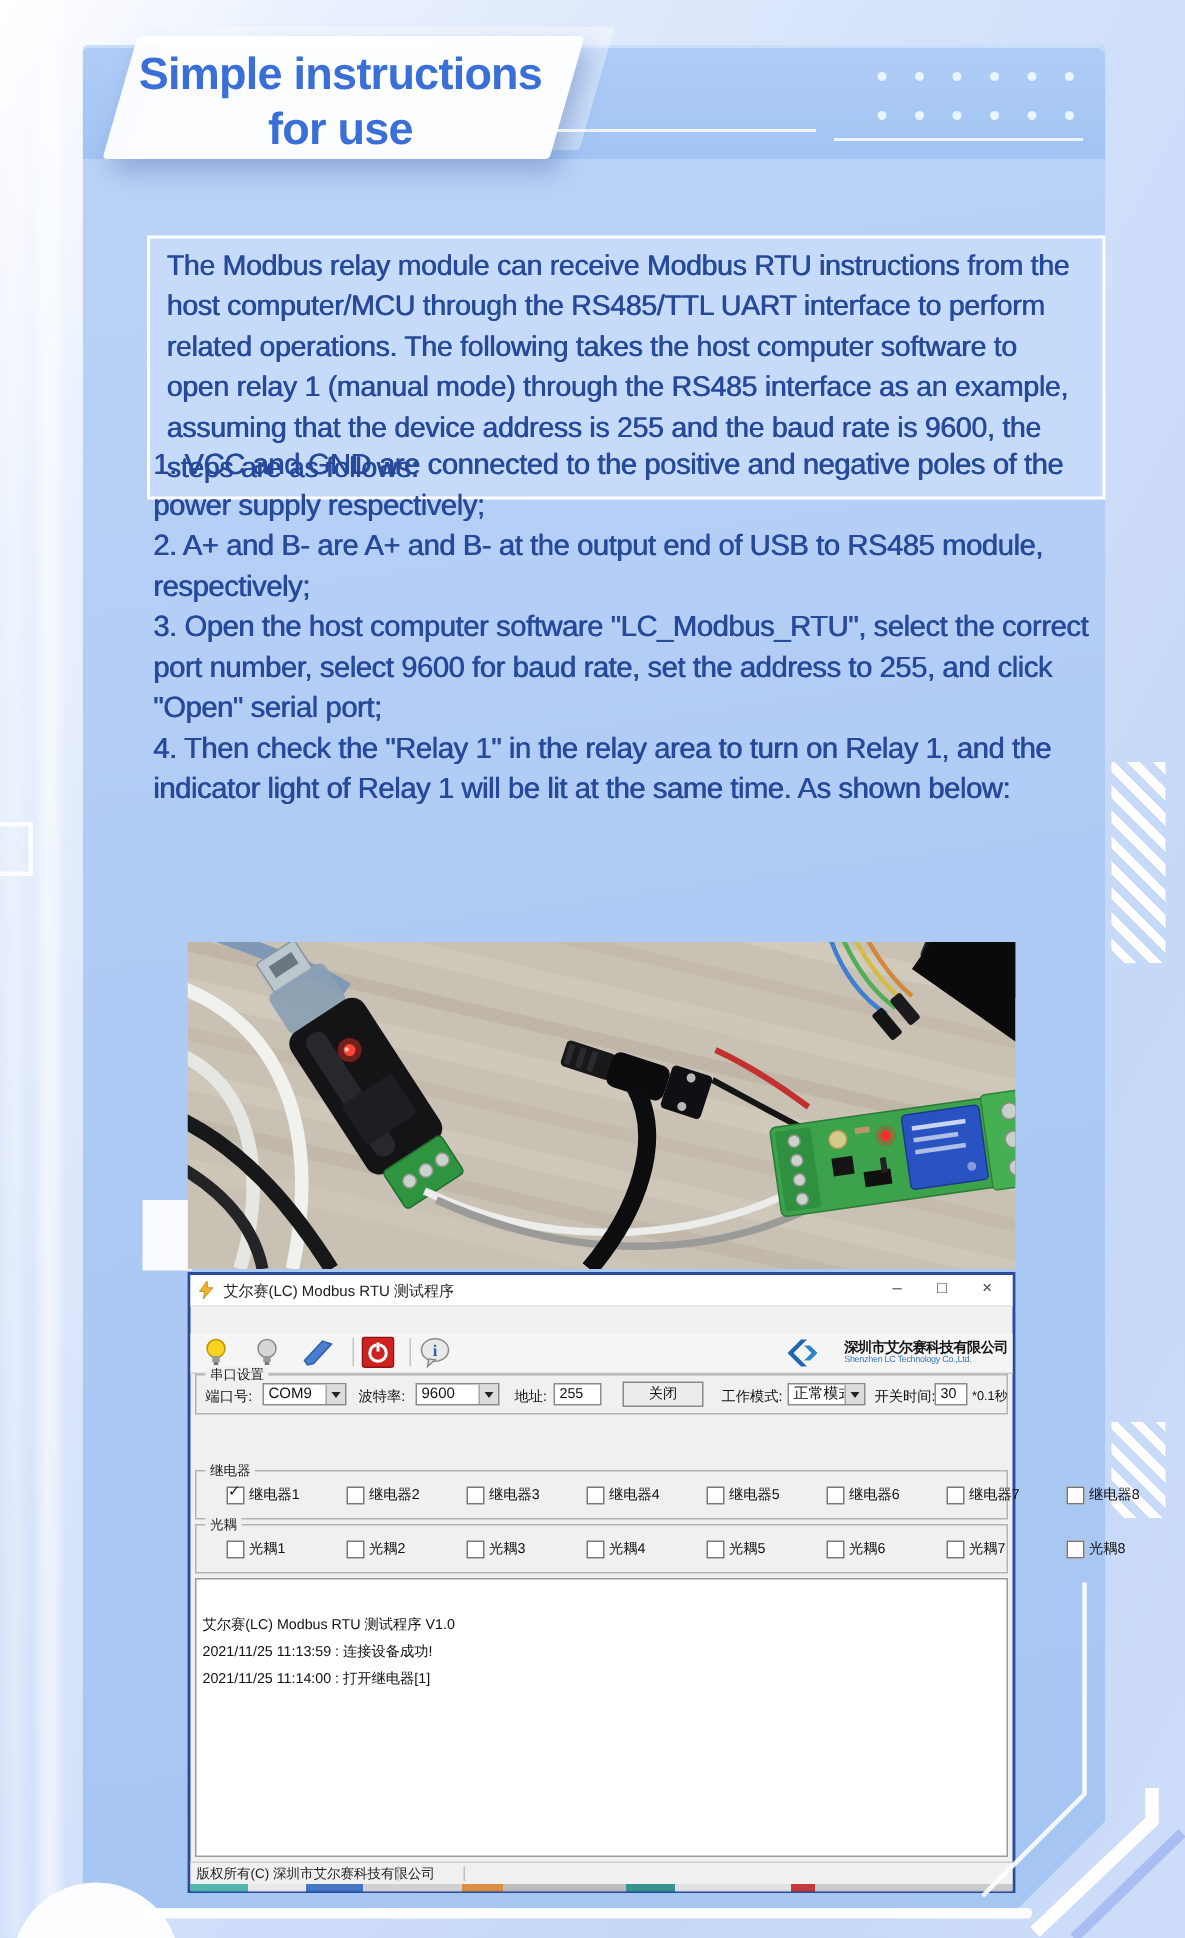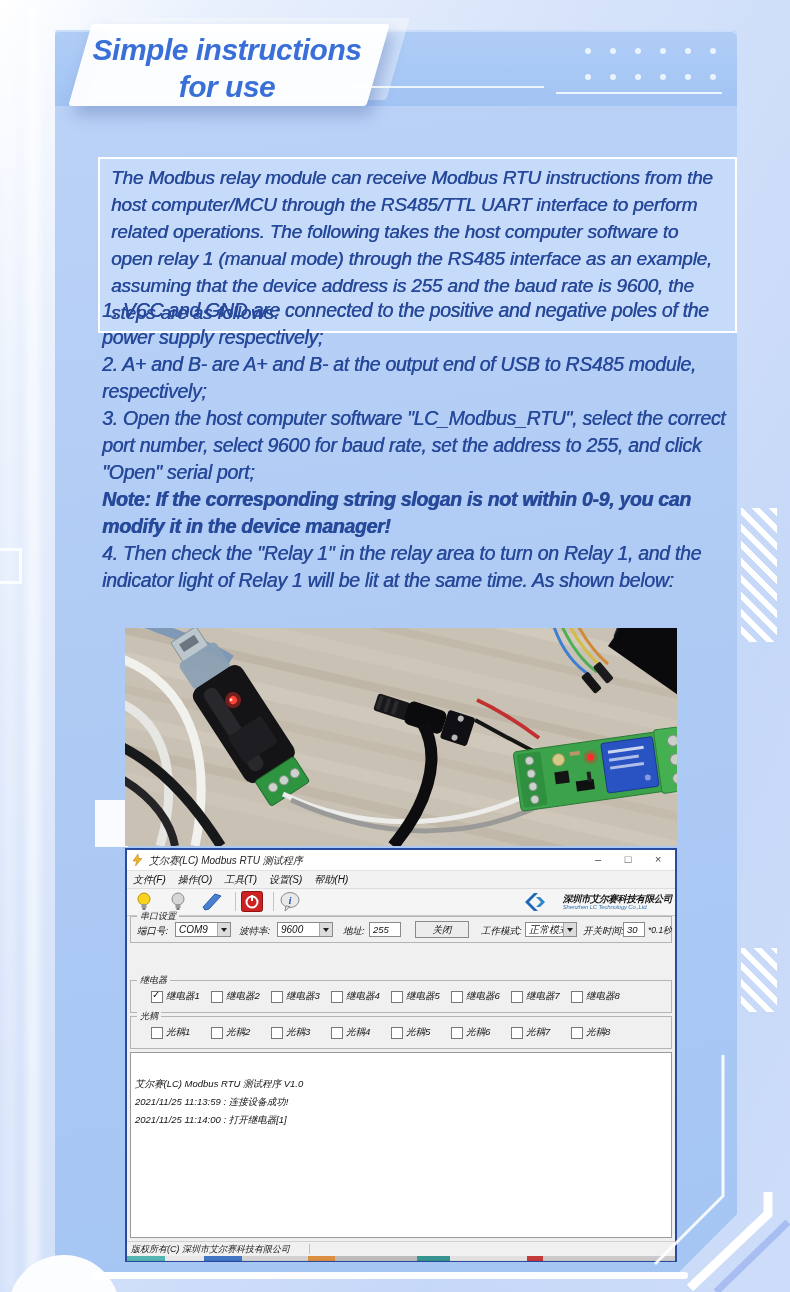--- a/index.html
+++ b/index.html
@@ -1,18 +1,18 @@
 <!DOCTYPE html>
 <html><head>
 <meta charset="utf-8">
 <style>
   html,body{margin:0;padding:0;}
   body{font-family:"Liberation Sans","DejaVu Sans",sans-serif;}
   .page{position:relative;width:790px;height:1292px;overflow:hidden;
-    background:linear-gradient(118deg,#ffffff 0%,#eaf1fd 14%,#d6e3fa 40%,#c6d8f8 75%,#cdddf9 100%);font-style:italic;}
+    background:linear-gradient(118deg,#ffffff 0%,#eaf1fd 14%,#d6e3fa 40%,#c6d8f8 75%,#cdddf9 100%);}
   
   .vband{position:absolute;left:26px;top:0;width:14px;height:100%;background:rgba(255,255,255,.55);filter:blur(3px);}
   .vband2{position:absolute;left:6px;top:0;width:8px;height:100%;background:rgba(255,255,255,.35);filter:blur(4px);}
   .stripes{position:absolute;width:36px;background:repeating-linear-gradient(45deg,rgba(255,255,255,0) 0 6px,#ffffff 6px 12px);}
   .stripes.s1{left:741px;top:508px;height:134px;}
   .stripes.s2{left:741px;top:948px;height:64px;}
   .circle-deco{position:absolute;left:8px;top:1255px;width:112px;height:112px;border-radius:50%;background:#fcfdff;}
   .sq-outline{position:absolute;left:-14px;top:548px;width:30px;height:30px;border:3px solid rgba(255,255,255,.85);}
   .wrect{position:absolute;left:95px;top:800px;width:33px;height:47px;background:rgba(255,255,255,.92);z-index:1;}
   .corner-svg{position:absolute;left:0;top:0;z-index:3;pointer-events:none;}
@@ -70,21 +70,21 @@
   .wlabel{position:absolute;top:8px;font-size:9.5px;color:#111;white-space:nowrap;}
   .combo{position:absolute;top:5px;height:15px;background:#fff;border:1px solid #8a8a8a;box-sizing:border-box;}
   .combo .cval{display:block;padding:1px 14px 0 3px;font-size:10px;line-height:12px;white-space:nowrap;overflow:hidden;}
   .combo::before{content:"";position:absolute;right:0;top:0;width:12px;height:100%;background:#dcdcdc;border-left:1px solid #aaa;}
   .combo::after{content:"";position:absolute;right:3px;top:5px;border:3px solid transparent;border-top:4px solid #222;}
   .win-input{position:absolute;top:5px;height:15px;background:#fff;border:1px solid #8a8a8a;box-sizing:border-box;
     font-size:9.5px;line-height:13px;padding:0 3px;}
   .win-btn{position:absolute;background:#ececec;border:1px solid #8a8a8a;box-sizing:border-box;
     font-size:9.5px;text-align:center;color:#111;}
   .cbrow{position:absolute;left:20px;top:9px;display:flex;}
-  .cbitem{width:60px;display:flex;align-items:center;}
+  .cbitem{width:80px;display:flex;align-items:center;}
   .cb{width:10px;height:10px;background:#fff;border:1px solid #777;position:relative;flex:none;}
   .cb.checked::after{content:"\2713";position:absolute;left:0px;top:-3px;font-size:10px;font-weight:bold;color:#111;}
   .cblabel{font-size:9.5px;margin-left:3px;white-space:nowrap;}
   .log{position:absolute;left:3px;top:202px;width:542px;height:186px;background:#ffffff;
     border:1px solid #9a9a9a;box-sizing:border-box;padding:22px 4px;}
   .log div{font-size:9.5px;line-height:18px;color:#111;white-space:nowrap;}
   .statusbar{position:absolute;left:0;top:391px;width:100%;height:14px;background:#f0f0f0;border-top:1px solid #d0d0d0;}
   .statusbar .sbtext{position:absolute;left:4px;top:1px;font-size:9px;color:#222;white-space:nowrap;}
   .sb-div{position:absolute;top:2px;width:1px;height:10px;background:#c0c0c0;}
   .strip{position:absolute;left:0;top:406px;width:100%;height:5px;opacity:.95;
@@ -126,21 +126,20 @@
   </div>
   <div class="hline hl1"></div>
   <div class="hline hl2"></div>
 
   <div class="intro-box">The Modbus relay module can receive Modbus RTU instructions from the host computer/MCU through the RS485/TTL UART interface to perform related operations. The following takes the host computer software to open relay 1 (manual mode) through the RS485 interface as an example, assuming that the device address is 255 and the baud rate is 9600, the steps are as follows:</div>
 
   <div class="steps">
     <div class="step">1. VCC and GND are connected to the positive and negative poles of the power supply respectively;</div>
     <div class="step">2. A+ and B- are A+ and B- at the output end of USB to RS485 module, respectively;</div>
     <div class="step">3. Open the host computer software "LC_Modbus_RTU", select the correct port number, select 9600 for baud rate, set the address to 255, and click "Open" serial port;</div>
-    <div class="step bold">Note: If the corresponding string slogan is not within 0-9, you can modify it in the device manager!</div>
     <div class="step">4. Then check the "Relay 1" in the relay area to turn on Relay 1, and the indicator light of Relay 1 will be lit at the same time. As shown below:</div>
   </div>
 
   <div class="photo">
     <svg width="552" height="218" viewBox="0 0 552 218">
       <rect x="0" y="0" width="552" height="218" fill="#c9c1b3"></rect>
       <g transform="rotate(13 276 109)" opacity="0.55">
         <rect x="-90" y="-30" width="760" height="12" fill="#d8d2c5"></rect>
         <rect x="-90" y="2" width="760" height="8" fill="#bdb4a4"></rect>
         <rect x="-90" y="30" width="760" height="14" fill="#d3ccbe"></rect>
@@ -242,27 +241,20 @@
       <svg class="appico" viewBox="0 0 12 12">
         <polygon points="6,0 1,7 4.5,7 3.5,12 10,4.5 6.5,4.5" fill="#f0b429" stroke="#b07d12" stroke-width="0.5"></polygon>
       </svg>
       <span class="ttl">艾尔赛(LC) Modbus RTU 测试程序</span>
       <span class="winctl">
         <span>–</span>
         <span>□</span>
         <span>×</span>
       </span>
     </div>
-    <div class="menubar">
-      <span>文件(F)</span>
-      <span>操作(O)</span>
-      <span>工具(T)</span>
-      <span>设置(S)</span>
-      <span>帮助(H)</span>
-    </div>
     <div class="toolbar">
       <svg class="tbtn" style="left:6px" viewBox="0 0 22 21">
         <circle cx="11" cy="8" r="6" fill="#f7d21e" stroke="#b8960a"></circle>
         <rect x="8.5" y="13" width="5" height="4" fill="#9a9a9a"></rect>
         <rect x="9.5" y="17" width="3" height="2" fill="#777"></rect>
       </svg>
       <svg class="tbtn" style="left:40px" viewBox="0 0 22 21">
         <circle cx="11" cy="8" r="6" fill="#d6d6d6" stroke="#8a8a8a"></circle>
         <rect x="8.5" y="13" width="5" height="4" fill="#9a9a9a"></rect>
         <rect x="9.5" y="17" width="3" height="2" fill="#777"></rect>

